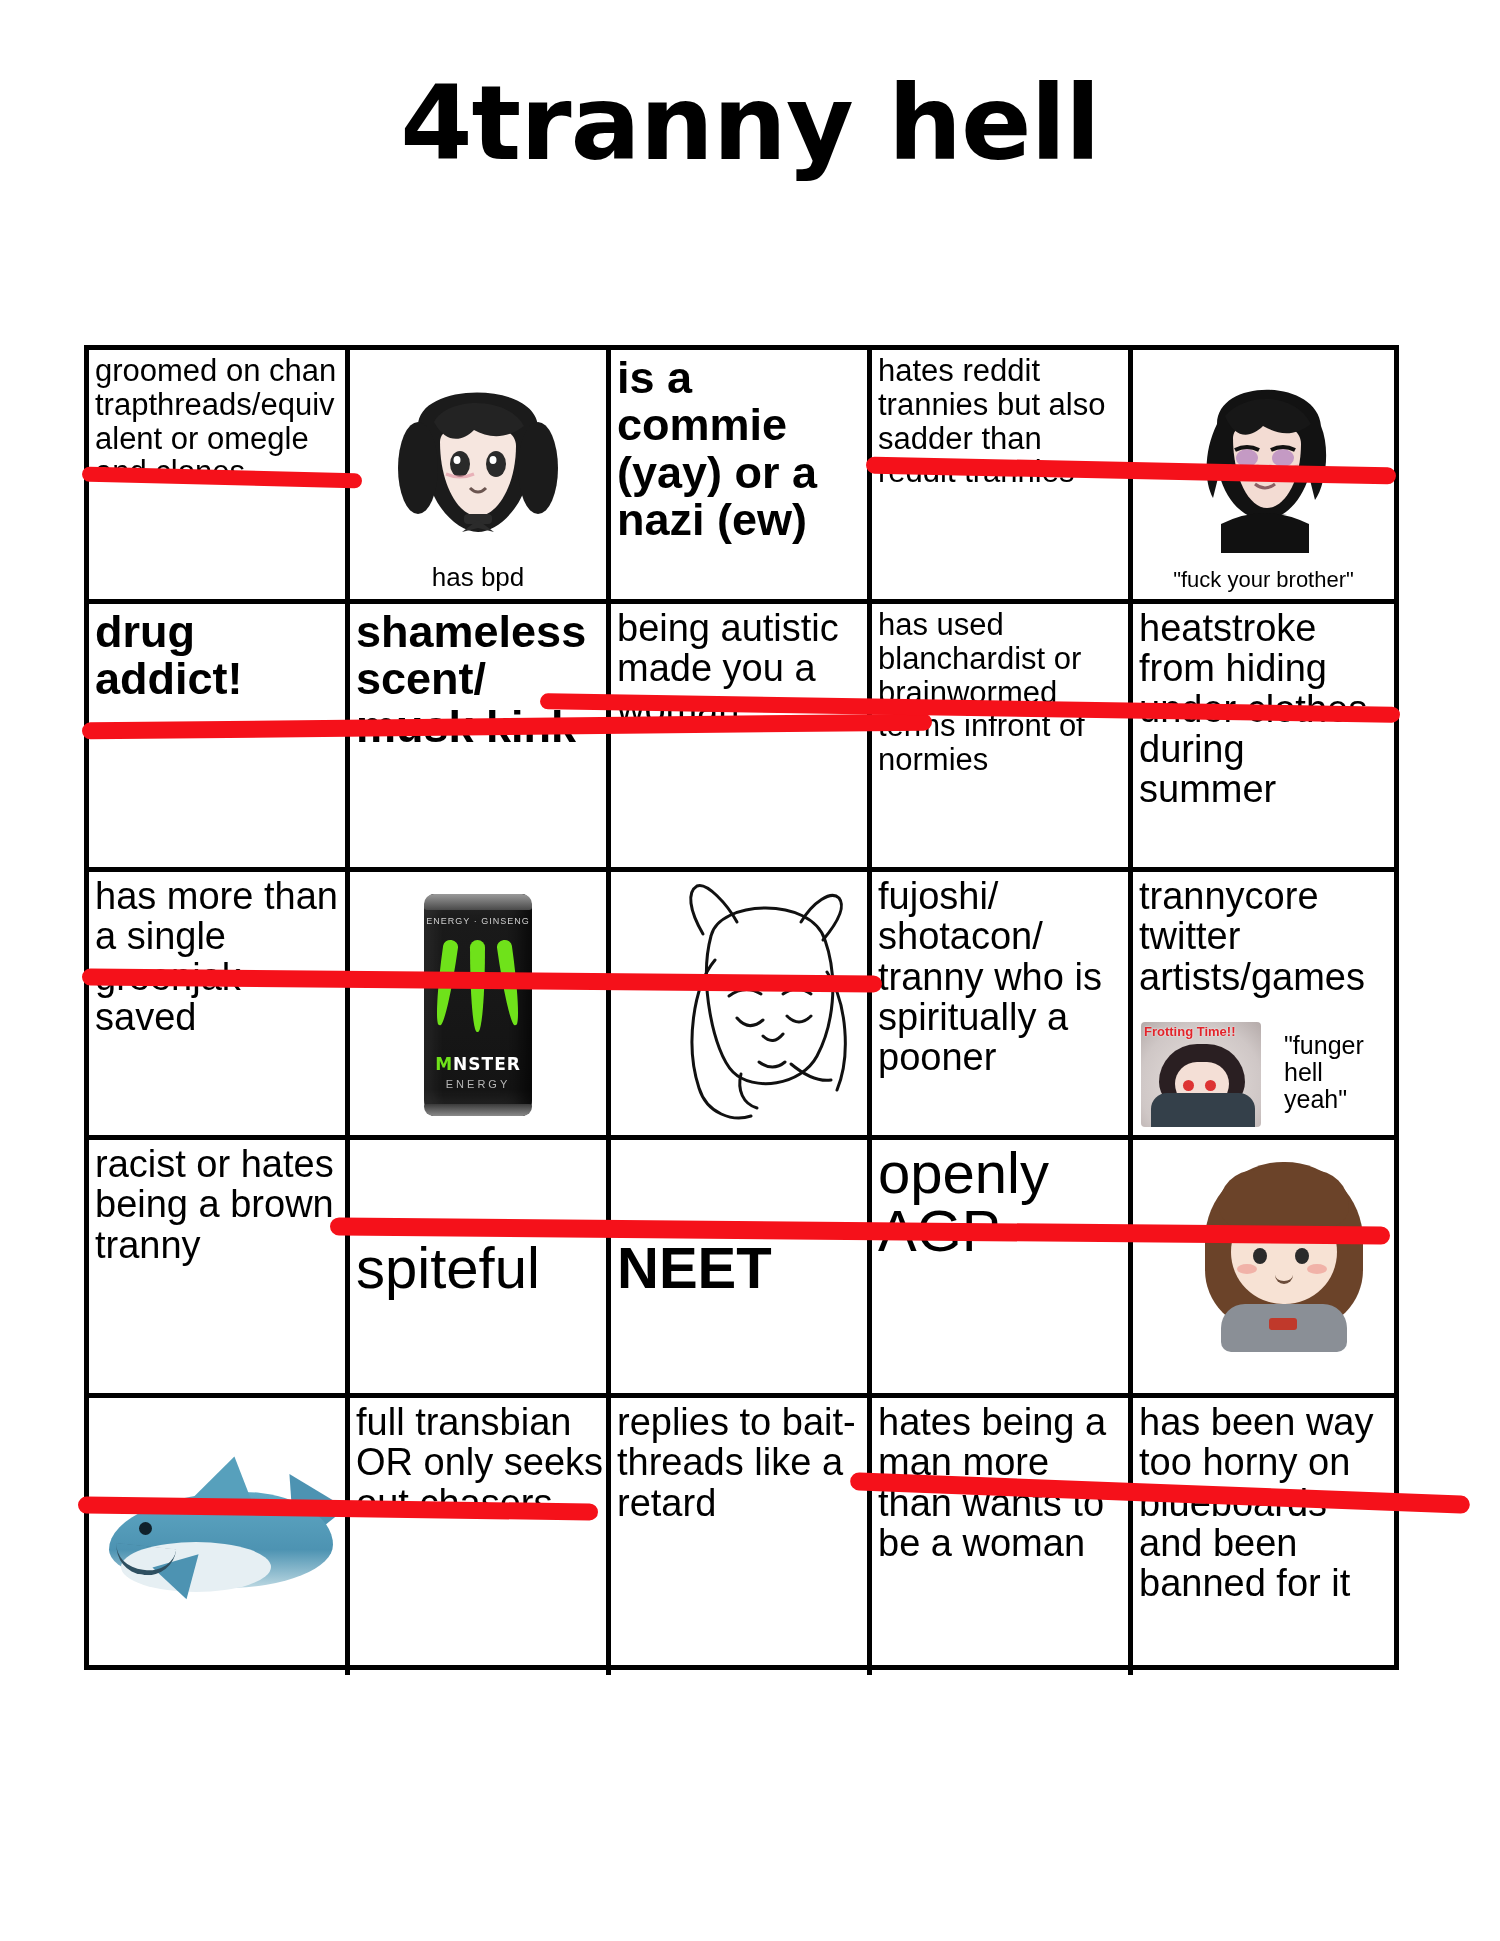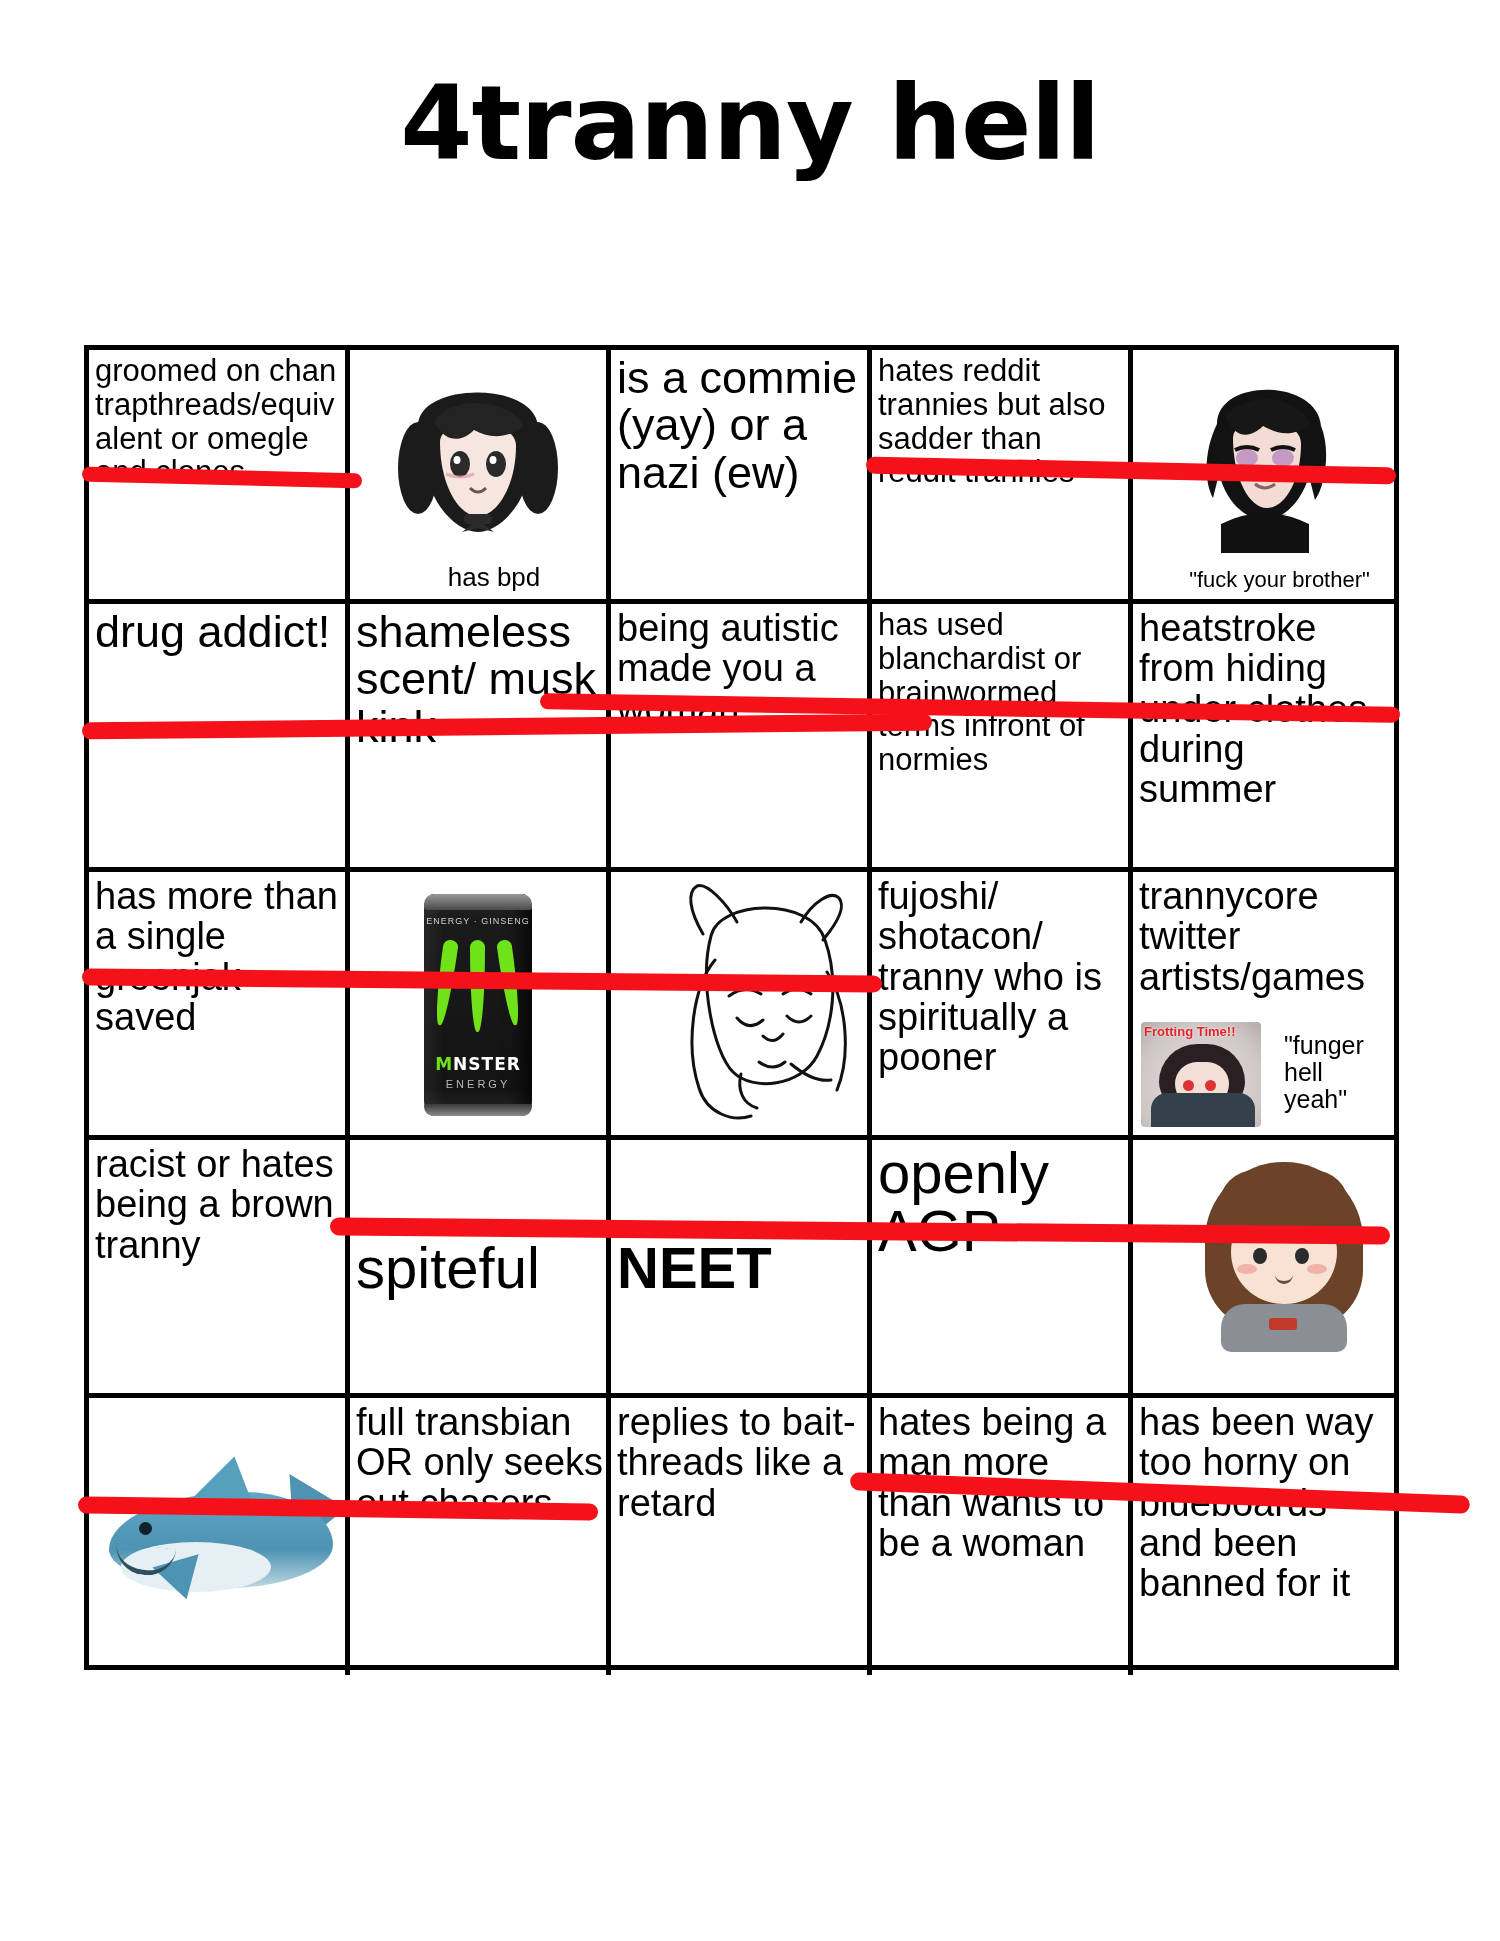--- a/index.html
+++ b/index.html
@@ -57,21 +57,21 @@
   .cell-text {
     font-size: 31px;
     line-height: 1.09;
     color: #000;
     font-family: "Liberation Sans", sans-serif;
     word-wrap: break-word;
   }
   .cell-text.big {
     font-size: 45px;
     line-height: 1.05;
-    font-weight: normal;
+    font-weight: bold;
   }
   .cell-text.huge {
     font-size: 58px;
     line-height: 1.0;
   }
   .cell-text.mid {
     font-size: 38px;
     line-height: 1.06;
   }
   .v-center {
@@ -81,21 +81,20 @@
     box-sizing: border-box;
   }
   .caption {
     position: absolute;
     bottom: 6px;
     left: 0;
     width: 100%;
     text-align: center;
     font-size: 26px;
     color: #000;
-    padding-left: 16px;
   }
   .caption.small {
     font-size: 22px;
   }
 
   
   .strike {
     position: absolute;
     background: #f5111a;
     border-radius: 9px;

